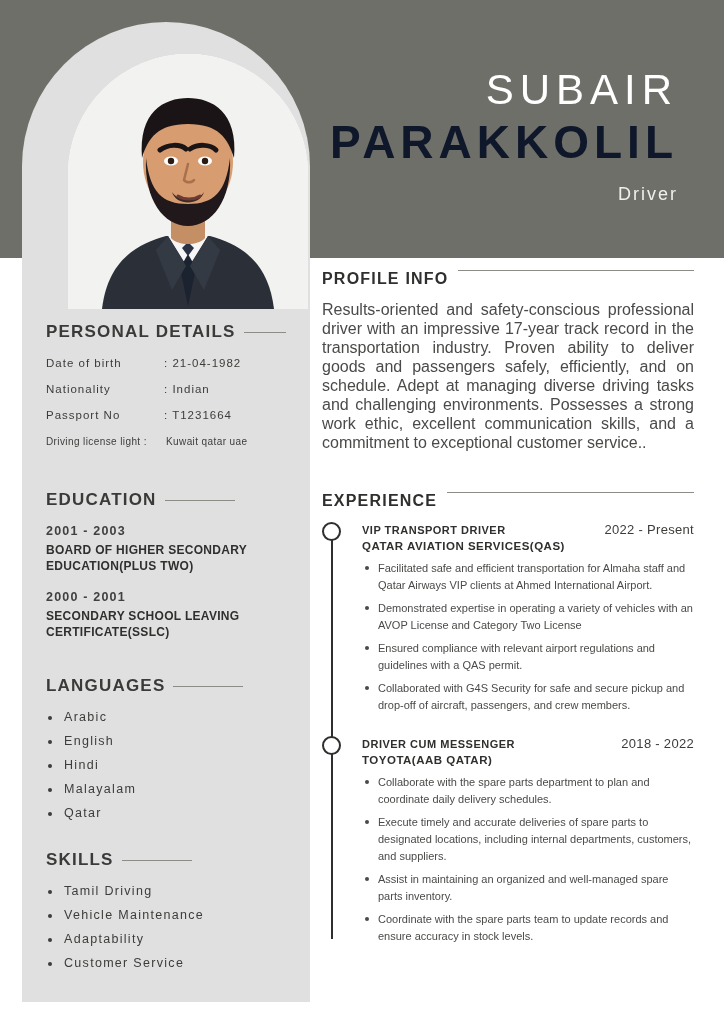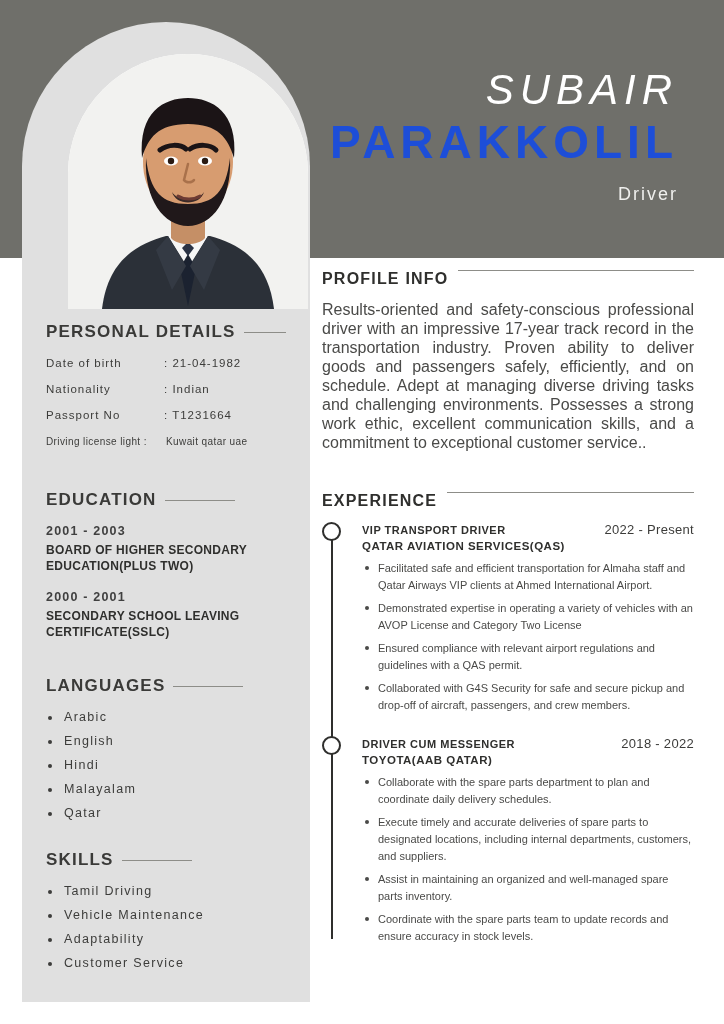--- a/index.html
+++ b/index.html
@@ -31,28 +31,27 @@
     top: 66px;
     text-align: right;
     color: #ffffff;
   }
   .name-first {
     font-size: 42px;
     letter-spacing: 6px;
     font-weight: 300;
     line-height: 48px;
     color: #ffffff;
-    font-style: italic;
   }
   .name-last {
     font-size: 46px;
     letter-spacing: 5px;
     font-weight: 700;
     line-height: 56px;
-    color: #1d4ed8;
+    color: #0f172a;
   }
   .job-title {
     font-size: 18px;
     letter-spacing: 2px;
     font-weight: 400;
     color: #efefed;
     margin-top: 14px;
   }
 
   

